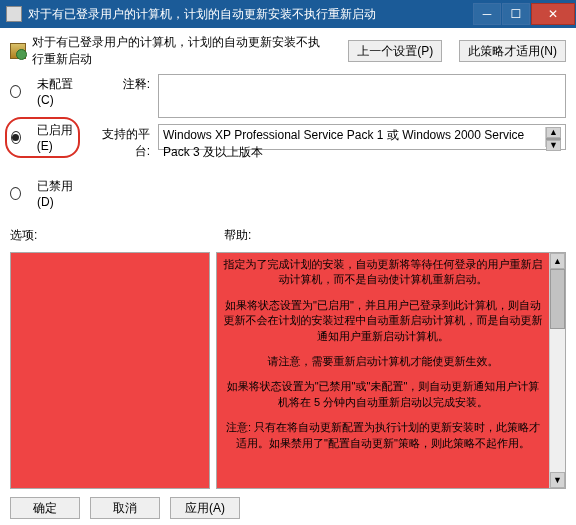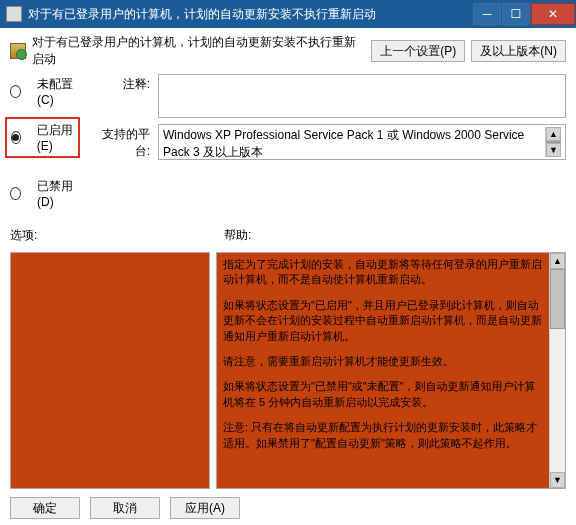--- a/index.html
+++ b/index.html
@@ -7,43 +7,43 @@
   .titlebar { background: #1b5b98; height: 28px; display: flex; align-items: center; color: #fff; }
   .titlebar-icon { width: 16px; height: 16px; margin: 0 6px; background: #ddd; border: 1px solid #888; }
   .titlebar-title { flex: 1; font-size: 12px; }
   .titlebar-btn { width: 28px; height: 22px; border: 1px solid #3a6ea5; background: #2e6aa3; color: #fff; display: flex; align-items: center; justify-content: center; font-size: 12px; margin-right: 1px; cursor: pointer; }
   .titlebar-btn.close { background: #c9483c; border-color: #a83226; width: 44px; }
   .content { padding: 6px 10px; height: 497px; display: flex; flex-direction: column; }
   .header-row { display: flex; align-items: center; margin-bottom: 6px; gap: 6px; }
   .header-icon { width: 16px; height: 16px; background: linear-gradient(#d8c068,#b08020); border: 1px solid #806020; position: relative; }
   .header-icon::after { content:""; position:absolute; bottom:-2px; right:-2px; width:9px; height:9px; background:#4e9b4e; border-radius:50%; border:1px solid #2a6a2a; }
   .header-text { flex: 1; }
-  .nav-btn { height: 22px; padding: 0 8px; border: 1px solid #adadad; background: #efefef; cursor: pointer; }
+  .nav-btn { height: 22px; padding: 0 8px; border: 1px solid #adadad; background: #efefef; cursor: pointer; margin-left: 11px; }
   .main { display: flex; gap: 10px; align-items: flex-start; }
   .left-col { width: 70px; padding-top: 2px; }
   .radio-row { display: flex; align-items: center; gap: 16px; margin-bottom: 10px; }
   .radio { width: 13px; height: 13px; border: 1px solid #333; border-radius: 50%; display: inline-flex; align-items: center; justify-content: center; background: #fff; cursor: pointer; }
   .radio.checked::after { content:""; width:7px; height:7px; background:#222; border-radius:50%; }
-  .highlight-box { border: 2px solid #d93025; border-radius: 0; padding: 3px 4px; margin-left: -5px; }
+  .highlight-box { border: 2px solid #d93025; border-radius: 16px; padding: 3px 4px; margin-left: -5px; }
   .right-col { flex: 1; }
   .field-row { display: flex; align-items: flex-start; gap: 8px; margin-bottom: 6px; }
   .field-label { width: 60px; text-align: right; padding-top: 2px; }
   .textarea, .scrollbox { flex: 1; border: 1px solid #aaa; background: #fff; position: relative; }
   .comment-box { height: 44px; }
-  .platform-box { height: 36px; padding: 2px 4px 2px 4px; font-size: 11px; display: flex; }
+  .platform-box { height: 26px; padding: 2px 4px 2px 4px; font-size: 11px; display: flex; }
   .platform-text { flex: 1; }
   .scrollbar-v { width: 16px; background: #e3e3e3; display: flex; flex-direction: column; border-left: 1px solid #ccc; }
   .sb-btn { height: 16px; background: #d4d4d4; border: 1px solid #b0b0b0; display: flex; align-items: center; justify-content: center; font-size: 9px; line-height:1; cursor: pointer; }
   .sb-track { flex: 1; background: #efefef; }
   .sb-thumb { background: #c2c2c2; border: 1px solid #9a9a9a; }
   .row-labels { display: flex; margin-top: 8px; margin-bottom: 8px; }
   .row-labels .lbl { flex: 1; }
   .row-labels .lbl.help { margin-left: 8px; }
   .panels { display: flex; gap: 6px; flex: 1; min-height: 0; }
-  .panel { border: 1px solid #aaa; background: #c2410c; flex: 1; display: flex; }
+  .panel { border: 1px solid #aaa; background: #ef4444; flex: 1; display: flex; text-align: center; }
   .panel-left { flex: 0 0 200px; }
   .panel-body { flex: 1; padding: 4px 6px; overflow: hidden; }
   .help-text p { margin-bottom: 10px; line-height: 1.4; font-size: 11px; }
   .buttons { display: flex; justify-content: flex-start; gap: 10px; padding: 8px 4px 0 0; }
   .btn { height: 22px; min-width: 70px; padding: 0 10px; border: 1px solid #adadad; background: #efefef; cursor: pointer; }
   .thumb-help { height: 60px; margin-top:0; }
   .thumb-plat { height: 0; }
 </style>
 </head>
 <body>
@@ -54,21 +54,21 @@
   <div class="titlebar-btn">─</div>
   <div class="titlebar-btn">☐</div>
   <div class="titlebar-btn close">✕</div>
 </div>
 
 <div class="content">
   <div class="header-row">
     <div class="header-icon"></div>
     <div class="header-text">对于有已登录用户的计算机，计划的自动更新安装不执行重新启动</div>
     <button class="nav-btn">上一个设置(P)</button>
-    <button class="nav-btn">及以上版本(N)</button>
+    <button class="nav-btn">此策略才适用(N)</button>
   </div>
 
   <div class="main">
     <div class="left-col">
       <div class="radio-row">
         <span class="radio"></span>
         <span>未配置(C)</span>
       </div>
       <div class="highlight-box">
         <div class="radio-row" style="margin-bottom:0">

